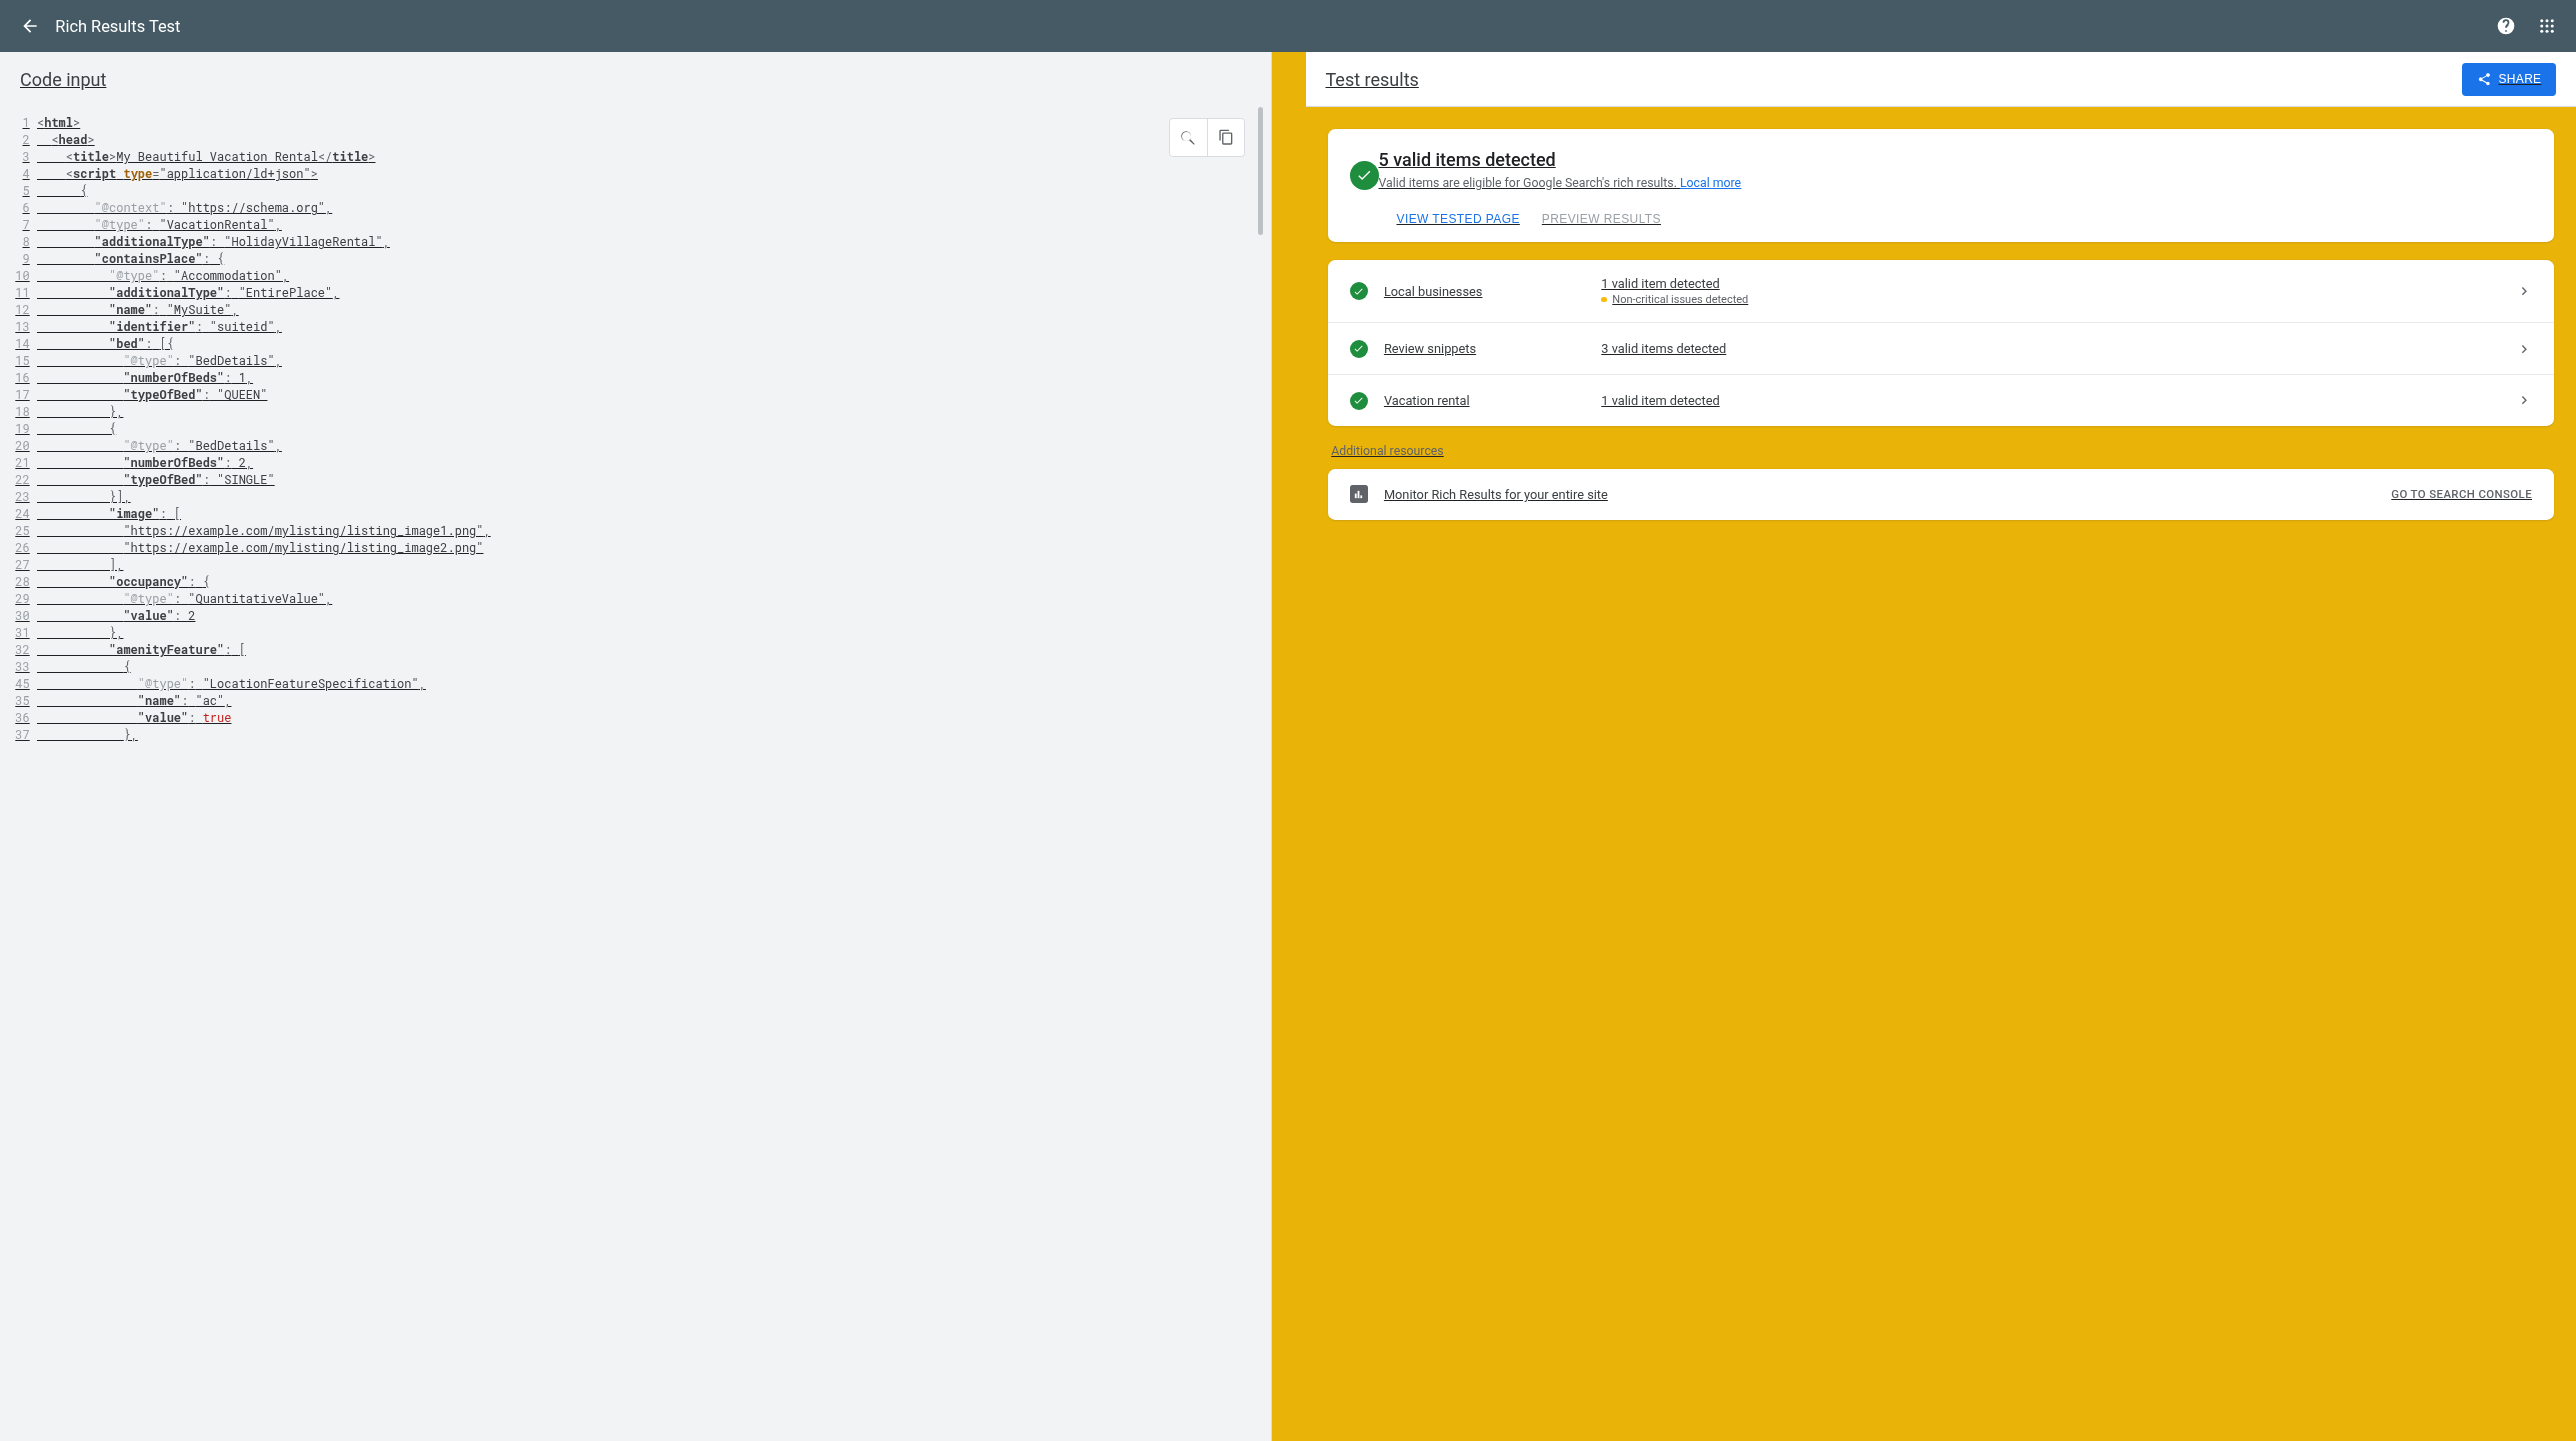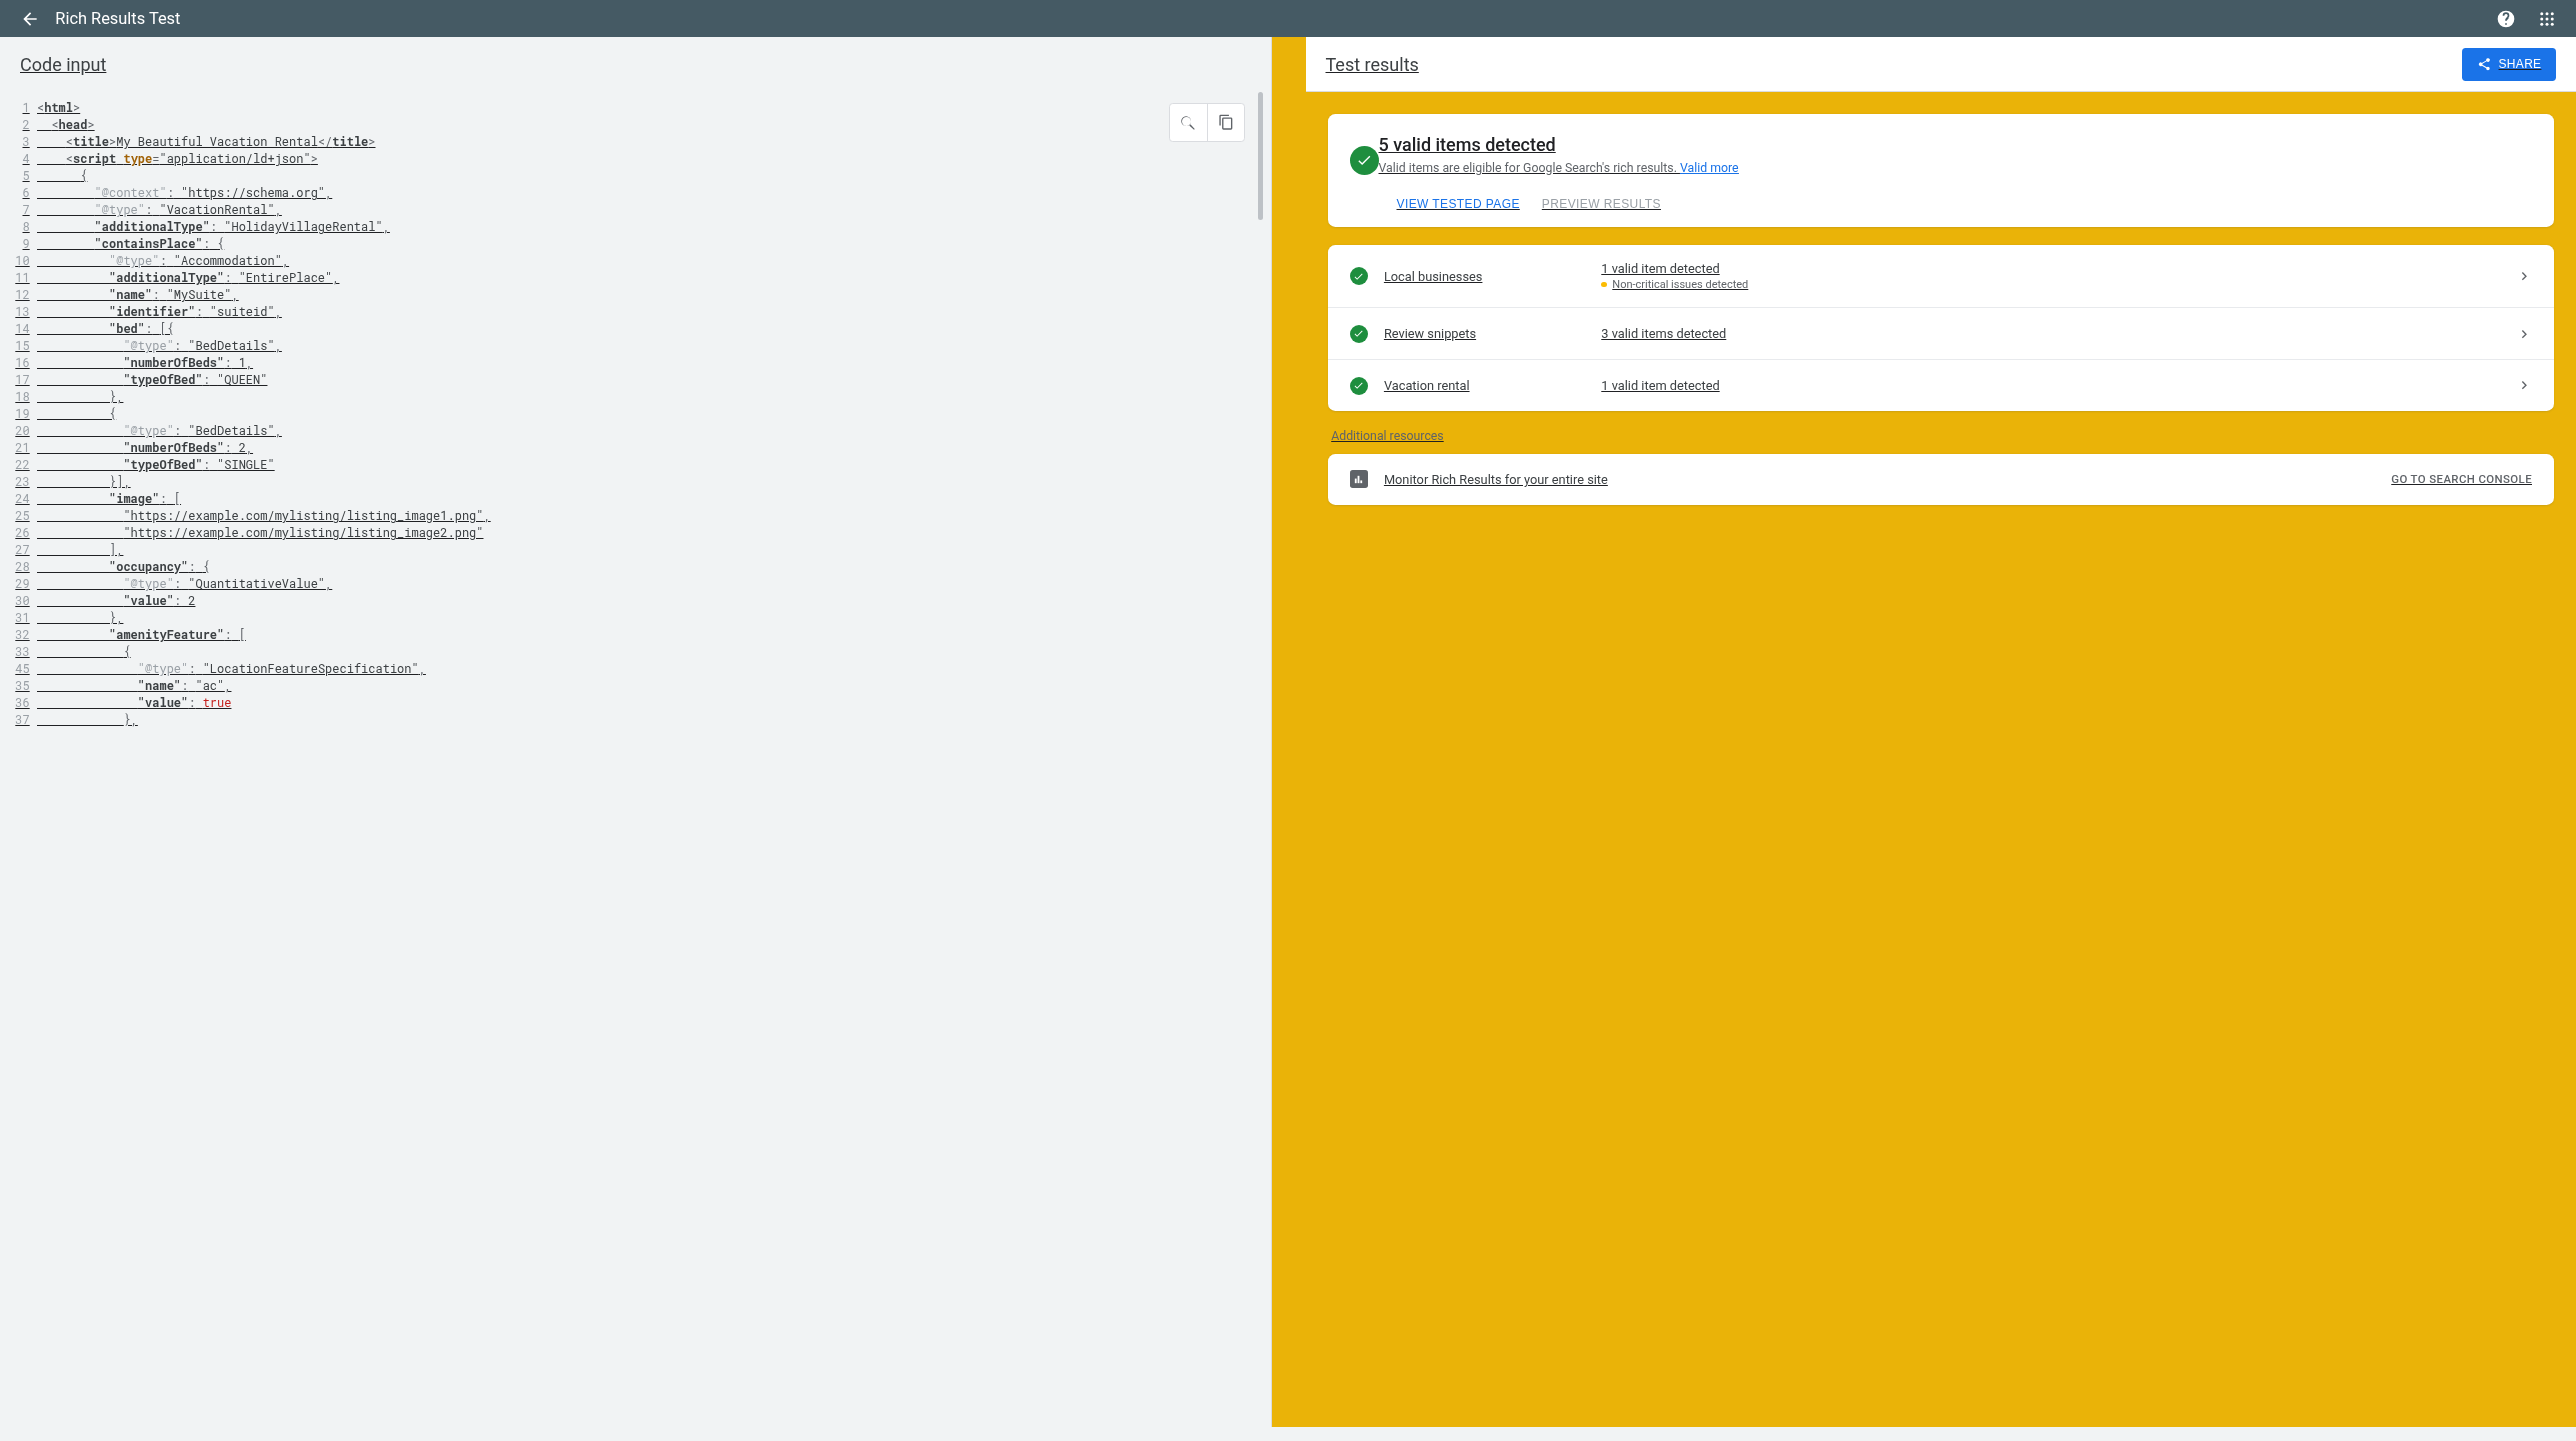--- a/index.html
+++ b/index.html
@@ -1,18 +1,18 @@
 <!DOCTYPE html>
 <html style="font-size:14.6px"><head>
 <meta charset="utf-8">
 <style>
   * { box-sizing: border-box; margin: 0; padding: 0; }
   html, body { height: 100%; font-family: Roboto, "Helvetica Neue", Arial, sans-serif; background: #f1f3f4; color: #202124; }
   
-  .app-bar { height: 37px; background: #455a64; display: flex; align-items: center; padding: 0 11px; color: #fff; }
+  .app-bar { height: 52px; background: #455a64; display: flex; align-items: center; padding: 0 11px; color: #fff; }
   .app-bar .back { width: 37px; height: 37px; display: flex; align-items: center; justify-content: center; border-radius: 50%; cursor: pointer; }
   .app-bar .title { font-size: 16.4px; font-weight: 400; margin-left: 7.3px; flex: 1; }
   .app-bar .actions { display: flex; gap: 3.7px; }
   .app-bar .action { width: 37px; height: 37px; display:flex; align-items:center; justify-content:center; border-radius:50%; cursor:pointer; }
   
   .content { display: flex; height: calc(100% - 51px); text-decoration: underline; }
   .left-pane, .right-pane { flex: 1; display: flex; flex-direction: column; min-width: 0; }
   .left-pane { border-right: 0.9px solid #dadce0; background: #fff; }
   .right-pane { background: #eab308; padding-left: 34px; }
   
@@ -185,21 +185,21 @@
     <div class="right-scroll">
       <div class="card">
         <div class="summary">
           <div class="check">
             <svg width="16.4" height="16.4" viewBox="0 0 24 24" fill="#fff">
                 <path d="M9 16.17L4.83 12 3.41 13.41 9 19 21 7l-1.41-1.42z"></path>
               </svg>
           </div>
           <div class="summary-text">
             <div class="headline">5 valid items detected</div>
-            <div class="sub"><span>Valid items are eligible for Google Search's rich results. </span><a>Valid more</a></div>
+            <div class="sub"><span>Valid items are eligible for Google Search's rich results. </span><a>Local more</a></div>
           </div>
         </div>
         <div class="actions-row">
           <button class="tbtn-text tbtn-primary">VIEW TESTED PAGE</button>
           <button class="tbtn-text tbtn-disabled">PREVIEW RESULTS</button>
         </div>
       </div>
 
       <div class="card list-card" id="items-list">
           <div class="list-row">

